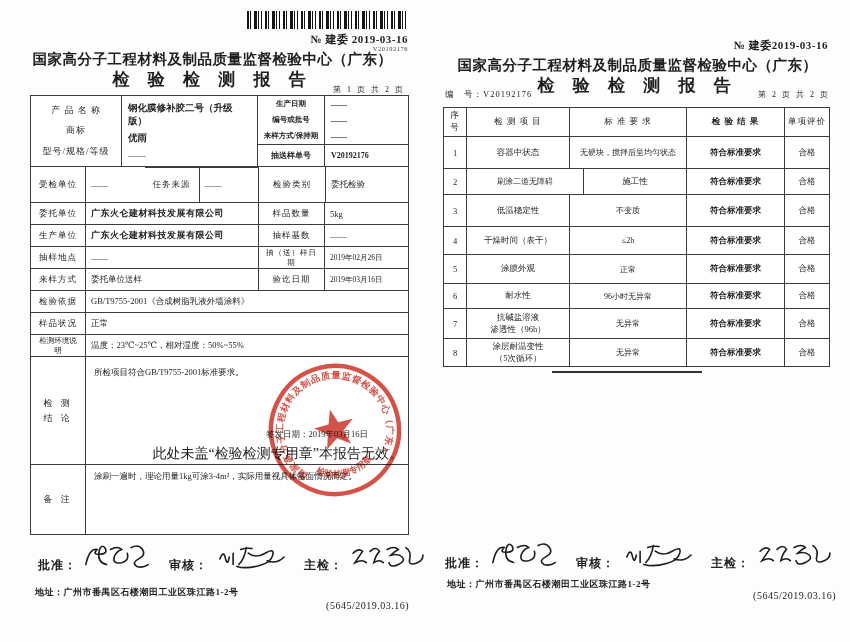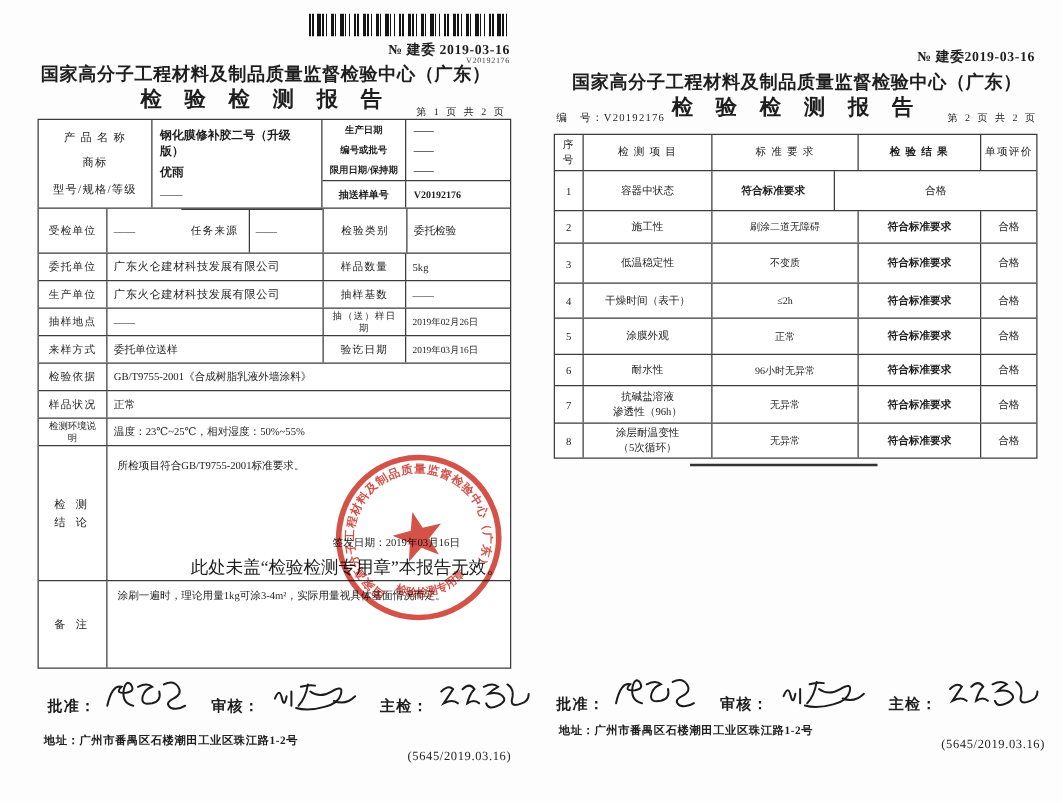--- a/index.html
+++ b/index.html
@@ -24,21 +24,21 @@
   .trow{display:flex;border-top:1px solid #3c3c3c;box-sizing:border-box;}
   .trow.first{border-top:none;}
   .cell{border-left:1px solid #3c3c3c;box-sizing:border-box;display:flex;align-items:center;
         font-size:8.5px;padding:1px 5px;overflow:hidden;}
   .cell.nb{border-left:none;}
   .lbl{justify-content:center;text-align:center;letter-spacing:1px;}
   .w-lab{width:54px;flex:none;}
   .w-val{flex:1;}
   .w-rlab{width:66px;flex:none;}
   .w-rval{width:84px;flex:none;}
-  .company{font-weight:400;font-size:9px;letter-spacing:.5px;}
+  .company{font-weight:700;font-size:9px;letter-spacing:.5px;}
 
   
   .p-lab{width:90px;flex:none;display:flex;flex-direction:column;justify-content:space-around;
          align-items:center;text-align:center;font-size:9px;letter-spacing:1px;padding:4px 2px;box-sizing:border-box;}
   .p-val{width:136px;flex:none;border-left:1px solid #3c3c3c;display:flex;flex-direction:column;
          justify-content:space-around;padding:4px 6px;font-size:9px;box-sizing:border-box;}
   .p-val .big{font-weight:600;font-size:9.5px;}
   .p-right{flex:1;border-left:1px solid #3c3c3c;display:flex;flex-direction:column;box-sizing:border-box;font-weight:bold;}
   .mini{flex:1;display:flex;}
   .mini .ml{width:66px;flex:none;display:flex;align-items:center;justify-content:center;font-size:7.5px;text-align:center;}
@@ -113,21 +113,21 @@
         <div class="p-right">
           <div class="mini">
             <span class="ml">生产日期</span>
             <span class="mv">——</span>
           </div>
           <div class="mini">
             <span class="ml">编号或批号</span>
             <span class="mv">——</span>
           </div>
           <div class="mini">
-            <span class="ml">限用日期/保持期</span>
+            <span class="ml">来样方式/保持期</span>
             <span class="mv">——</span>
           </div>
           <div class="mini bt">
             <span class="ml" style="font-size:8px;">抽送样单号</span>
             <span class="mv">V20192176</span>
           </div>
         </div>
       </div>
 
       <div class="trow" style="height:36px;">
@@ -256,27 +256,28 @@
         <div class="c2 nb col-no">序号</div>
         <div class="c2 col-item">检 测 项 目</div>
         <div class="c2 col-req" style="font-size:8.5px;">标 准 要 求</div>
         <div class="c2 col-res">检 验 结 果</div>
         <div class="c2 col-ev">单项评价</div>
       </div>
 
       <div class="trow" style="height:32px;">
         <div class="c2 nb col-no">1</div>
         <div class="c2 col-item">容器中状态</div>
+        <div class="c2 col-req">无硬块，搅拌后呈均匀状态</div>
         <div class="c2 col-res">符合标准要求</div>
         <div class="c2 col-ev">合格</div>
       </div>
       <div class="trow" style="height:26px;">
         <div class="c2 nb col-no">2</div>
+        <div class="c2 col-req">刷涂二道无障碍</div>
         <div class="c2 col-item">施工性</div>
-        <div class="c2 col-req">刷涂二道无障碍</div>
         <div class="c2 col-res">符合标准要求</div>
         <div class="c2 col-ev">合格</div>
       </div>
       <div class="trow" style="height:32px;">
         <div class="c2 nb col-no">3</div>
         <div class="c2 col-item">低温稳定性</div>
         <div class="c2 col-req">不变质</div>
         <div class="c2 col-res">符合标准要求</div>
         <div class="c2 col-ev">合格</div>
       </div>

